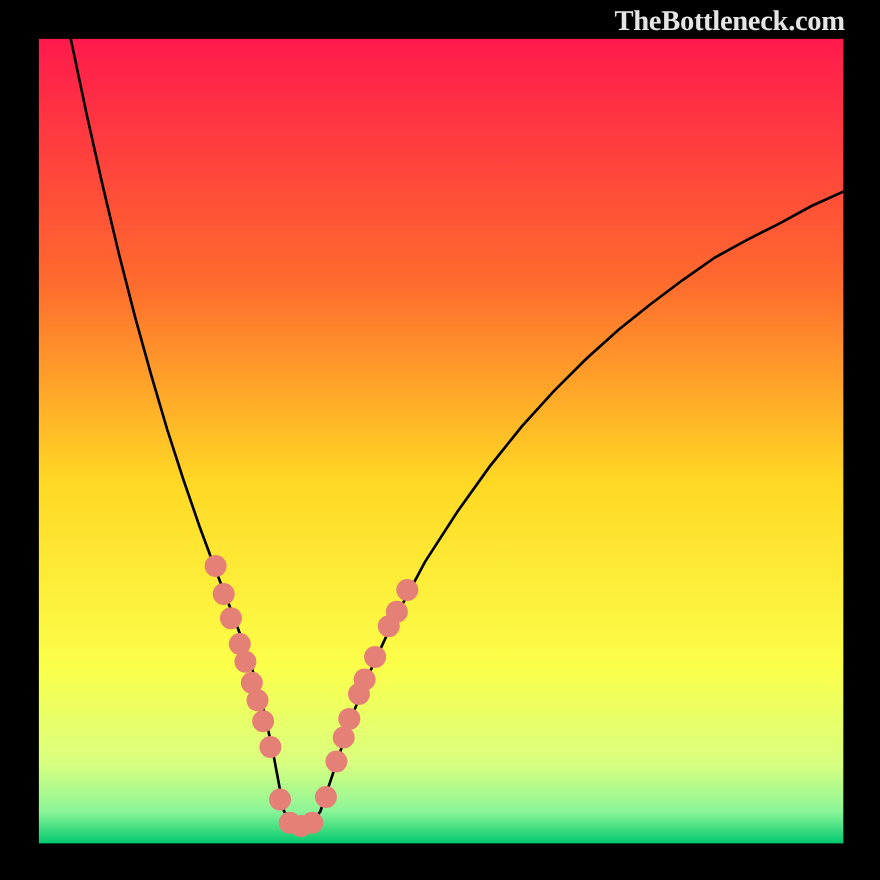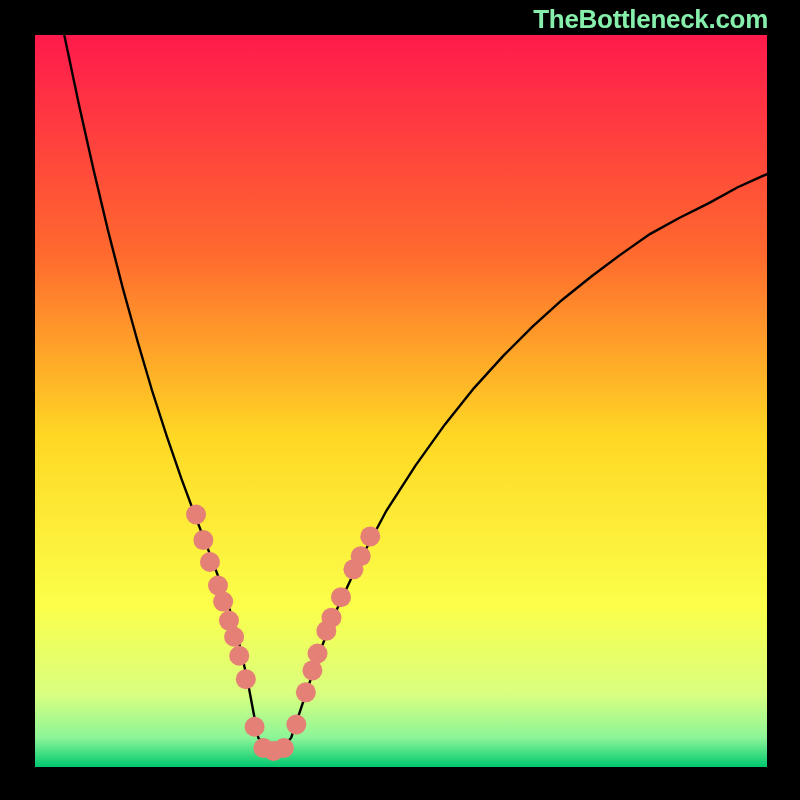--- a/index.html
+++ b/index.html
@@ -23,24 +23,24 @@
     left: 3px;
     top: 3px;
     width: 732px;
     height: 732px;
     overflow: hidden;
   }
   .watermark {
     position: absolute;
     top: 4px;
     right: 32px;
-    font-family: Liberation Sans, sans-serif;
+    font-family: Liberation Serif, serif;
     font-size: 26px;
     font-weight: 600;
-    color: #86efac;
+    color: #e5e5e5;
     letter-spacing: -0.3px;
   }
   svg { display: block; }
 </style>
 </head>
 <body>
 
 <div class="watermark">TheBottleneck.com</div>
 
 <div class="frame">

